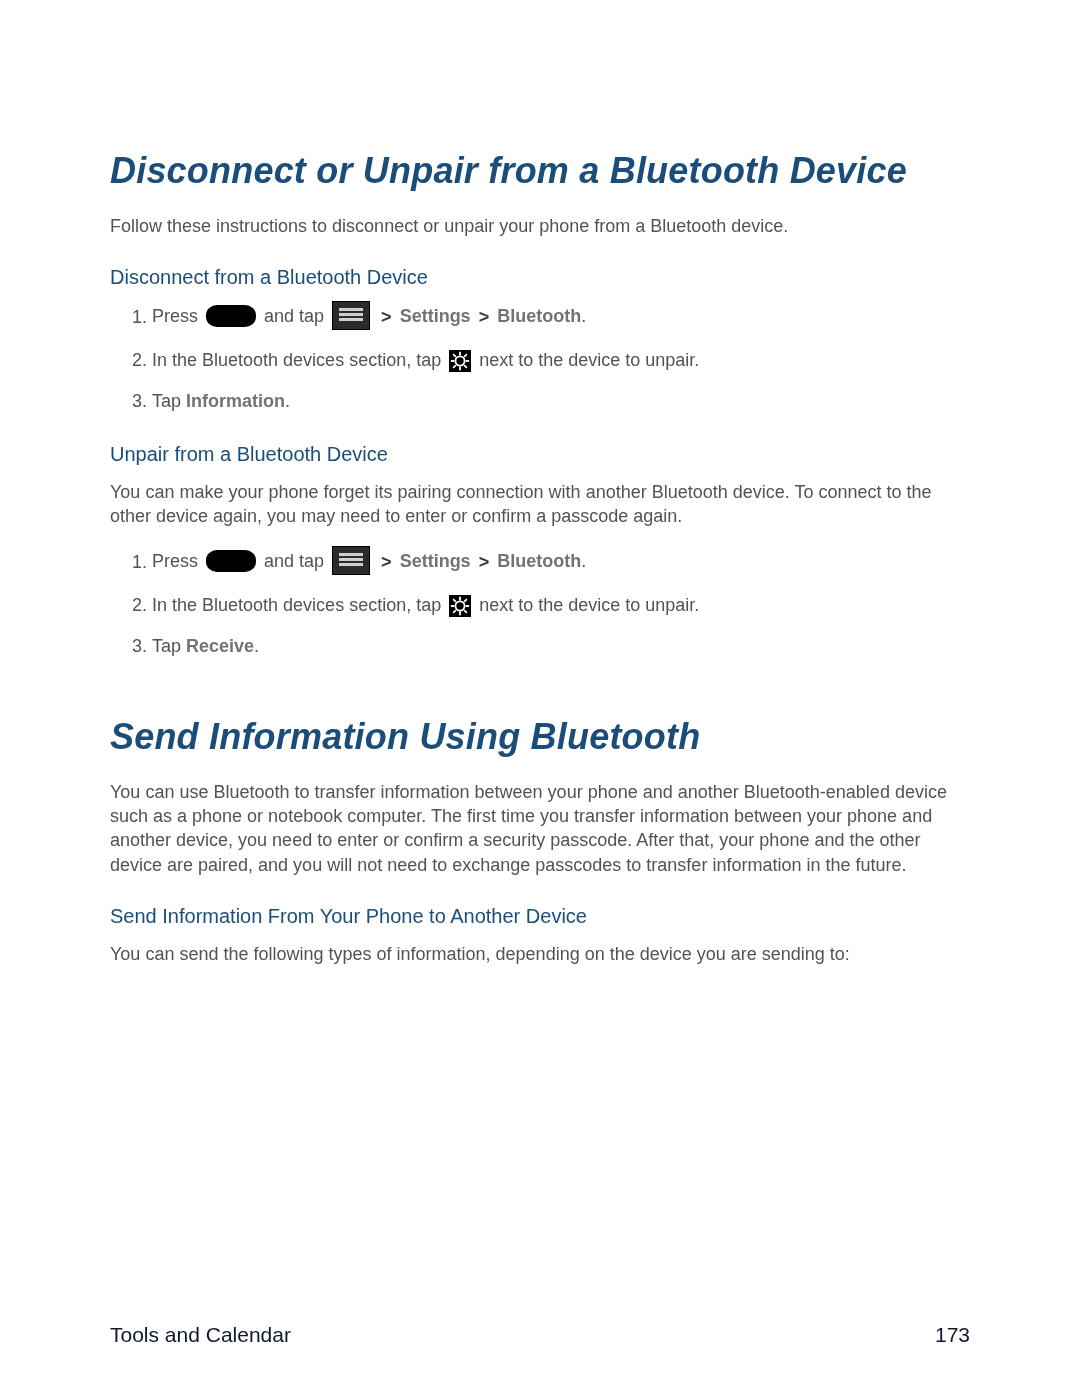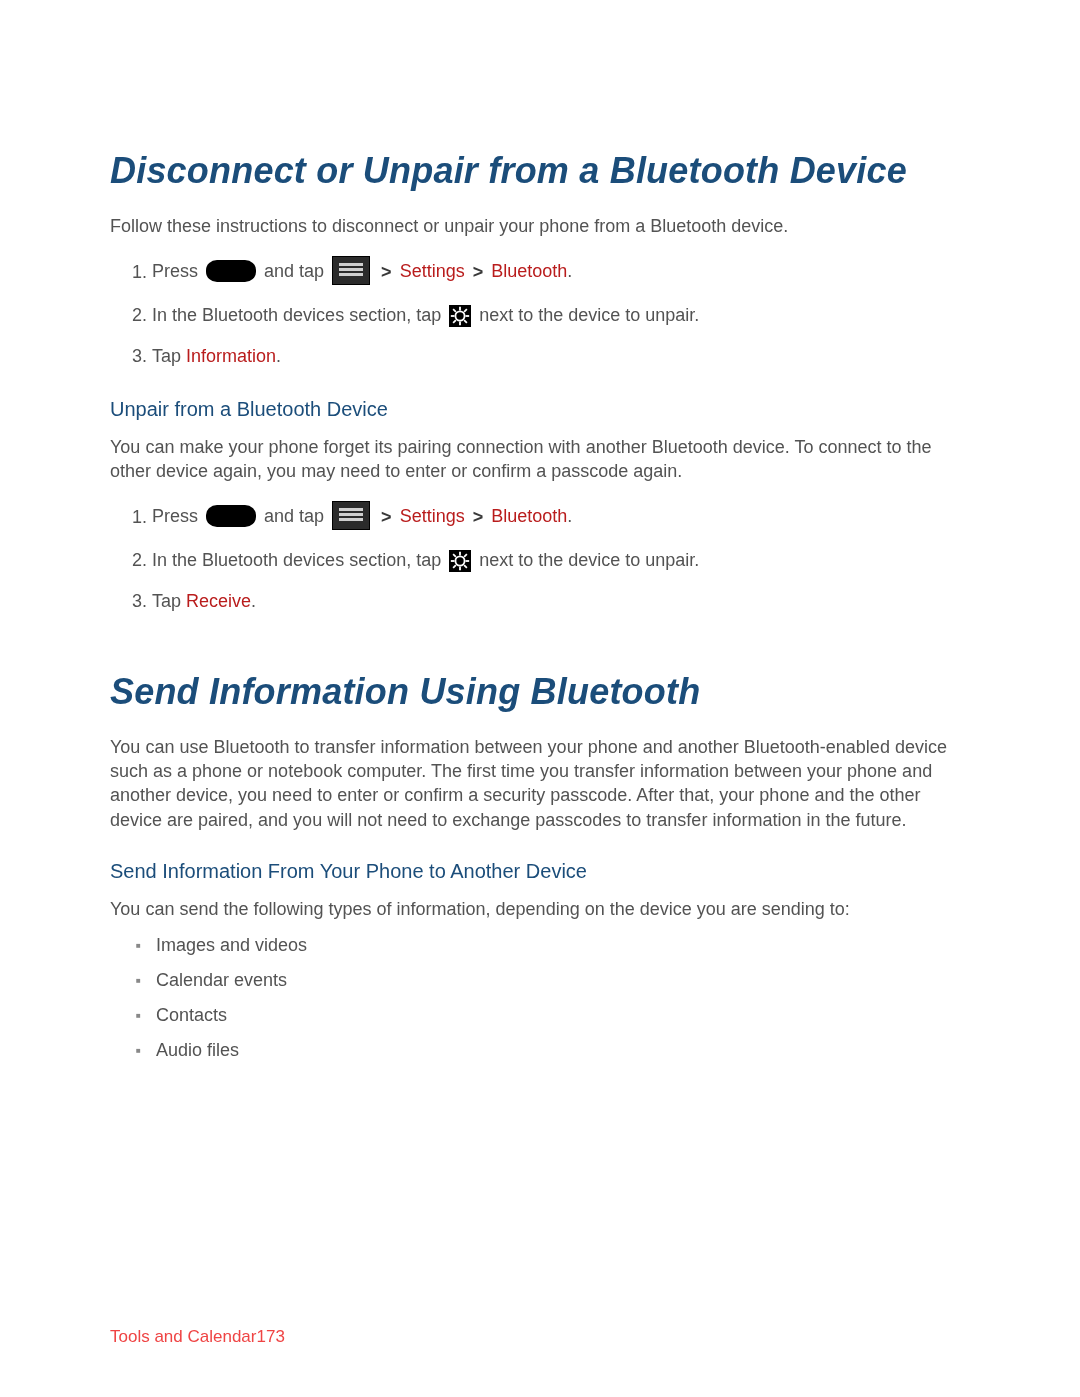--- a/index.html
+++ b/index.html
@@ -95,41 +95,43 @@
     background: #cfcfcf;
     box-shadow: 0 5px 0 #cfcfcf, 0 10px 0 #cfcfcf;
   }
   .icon-gear {
     width: 22px;
     height: 22px;
     position: relative;
     top: -1px;
   }
   .icon-gear svg { display:block; }
-  .b { font-weight: normal; color: #b91c1c; text-align: center; }
+  .b { font-weight: bold; color: #737373; text-align: center; }
   .gt { font-weight: bold; color: #3a3a3a; margin: 0 3px; }
   .footer {
     position: absolute;
     left: 110px;
     right: 110px;
     bottom: 50px;
     display: flex;
-    font-size: 17px;
-    color: #ef4444;
+    justify-content: space-between;
+    font-size: 21px;
+    color: #0f172a;
   }
   .spacer-lg { height: 40px; }
 </style>
 </head>
 <body>
 
 <div class="page">
 
   <h2 class="section">Disconnect or Unpair from a Bluetooth Device</h2>
   <p class="body">Follow these instructions to disconnect or unpair your phone from a Bluetooth device.</p>
 
+  <h3 class="sub">Disconnect from a Bluetooth Device</h3>
   <ol class="steps">
     <li>
       <span>Press </span>
       <span class="icon icon-home"></span>
       <span> and tap </span>
       <span class="icon icon-menu"></span>
       <span class="gt"> &gt; </span>
       <span class="b">Settings</span>
       <span class="gt"> &gt; </span>
       <span class="b">Bluetooth</span><span>.</span>
@@ -198,25 +200,19 @@
   </ol>
 
   <div class="spacer-lg"></div>
 
   <h2 class="section">Send Information Using Bluetooth</h2>
   <p class="body">You can use Bluetooth to transfer information between your phone and another Bluetooth-enabled device such as a phone or notebook computer. The first time you transfer information between your phone and another device, you need to enter or confirm a security passcode. After that, your phone and the other device are paired, and you will not need to exchange passcodes to transfer information in the future.</p>
 
   <h3 class="sub">Send Information From Your Phone to Another Device</h3>
   <p class="body" style="margin-bottom:14px">You can send the following types of information, depending on the device you are sending to:</p>
 
-  <ul class="bullets">
-    <li>Images and videos</li>
-    <li>Calendar events</li>
-    <li>Contacts</li>
-    <li>Audio files</li>
-  </ul>
 
 
   <div class="footer">
     <span>Tools and Calendar</span>
     <span>173</span>
   </div>
 </div>
 
 </body></html>

